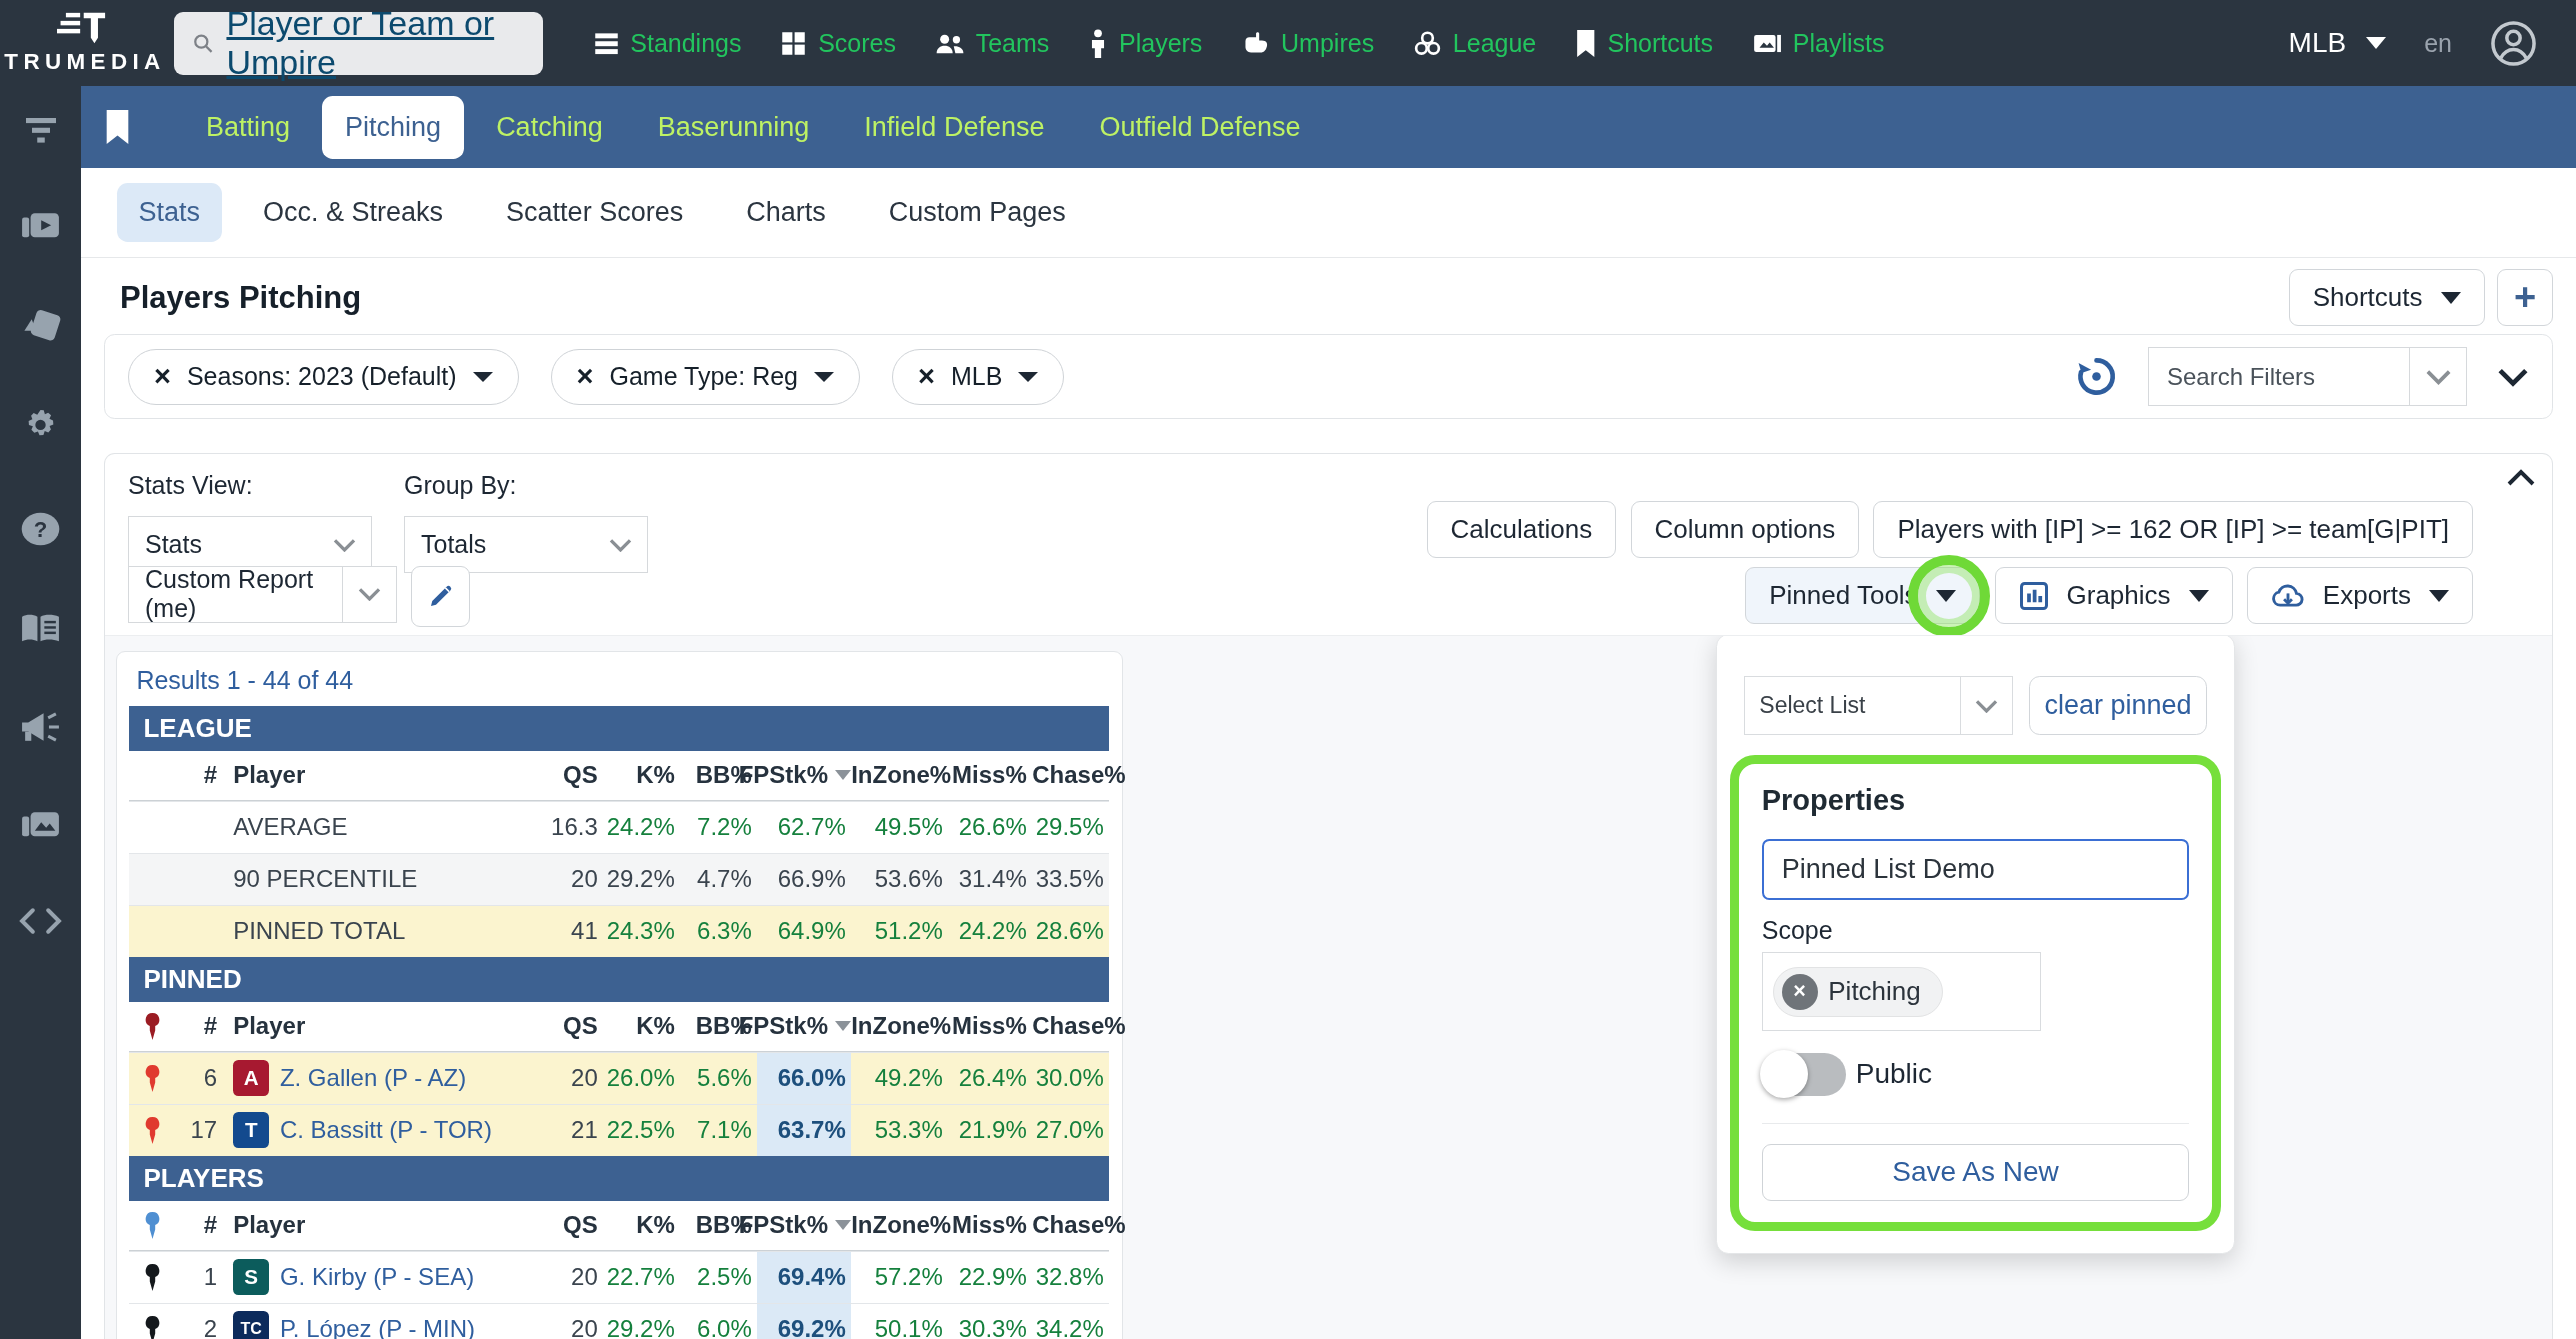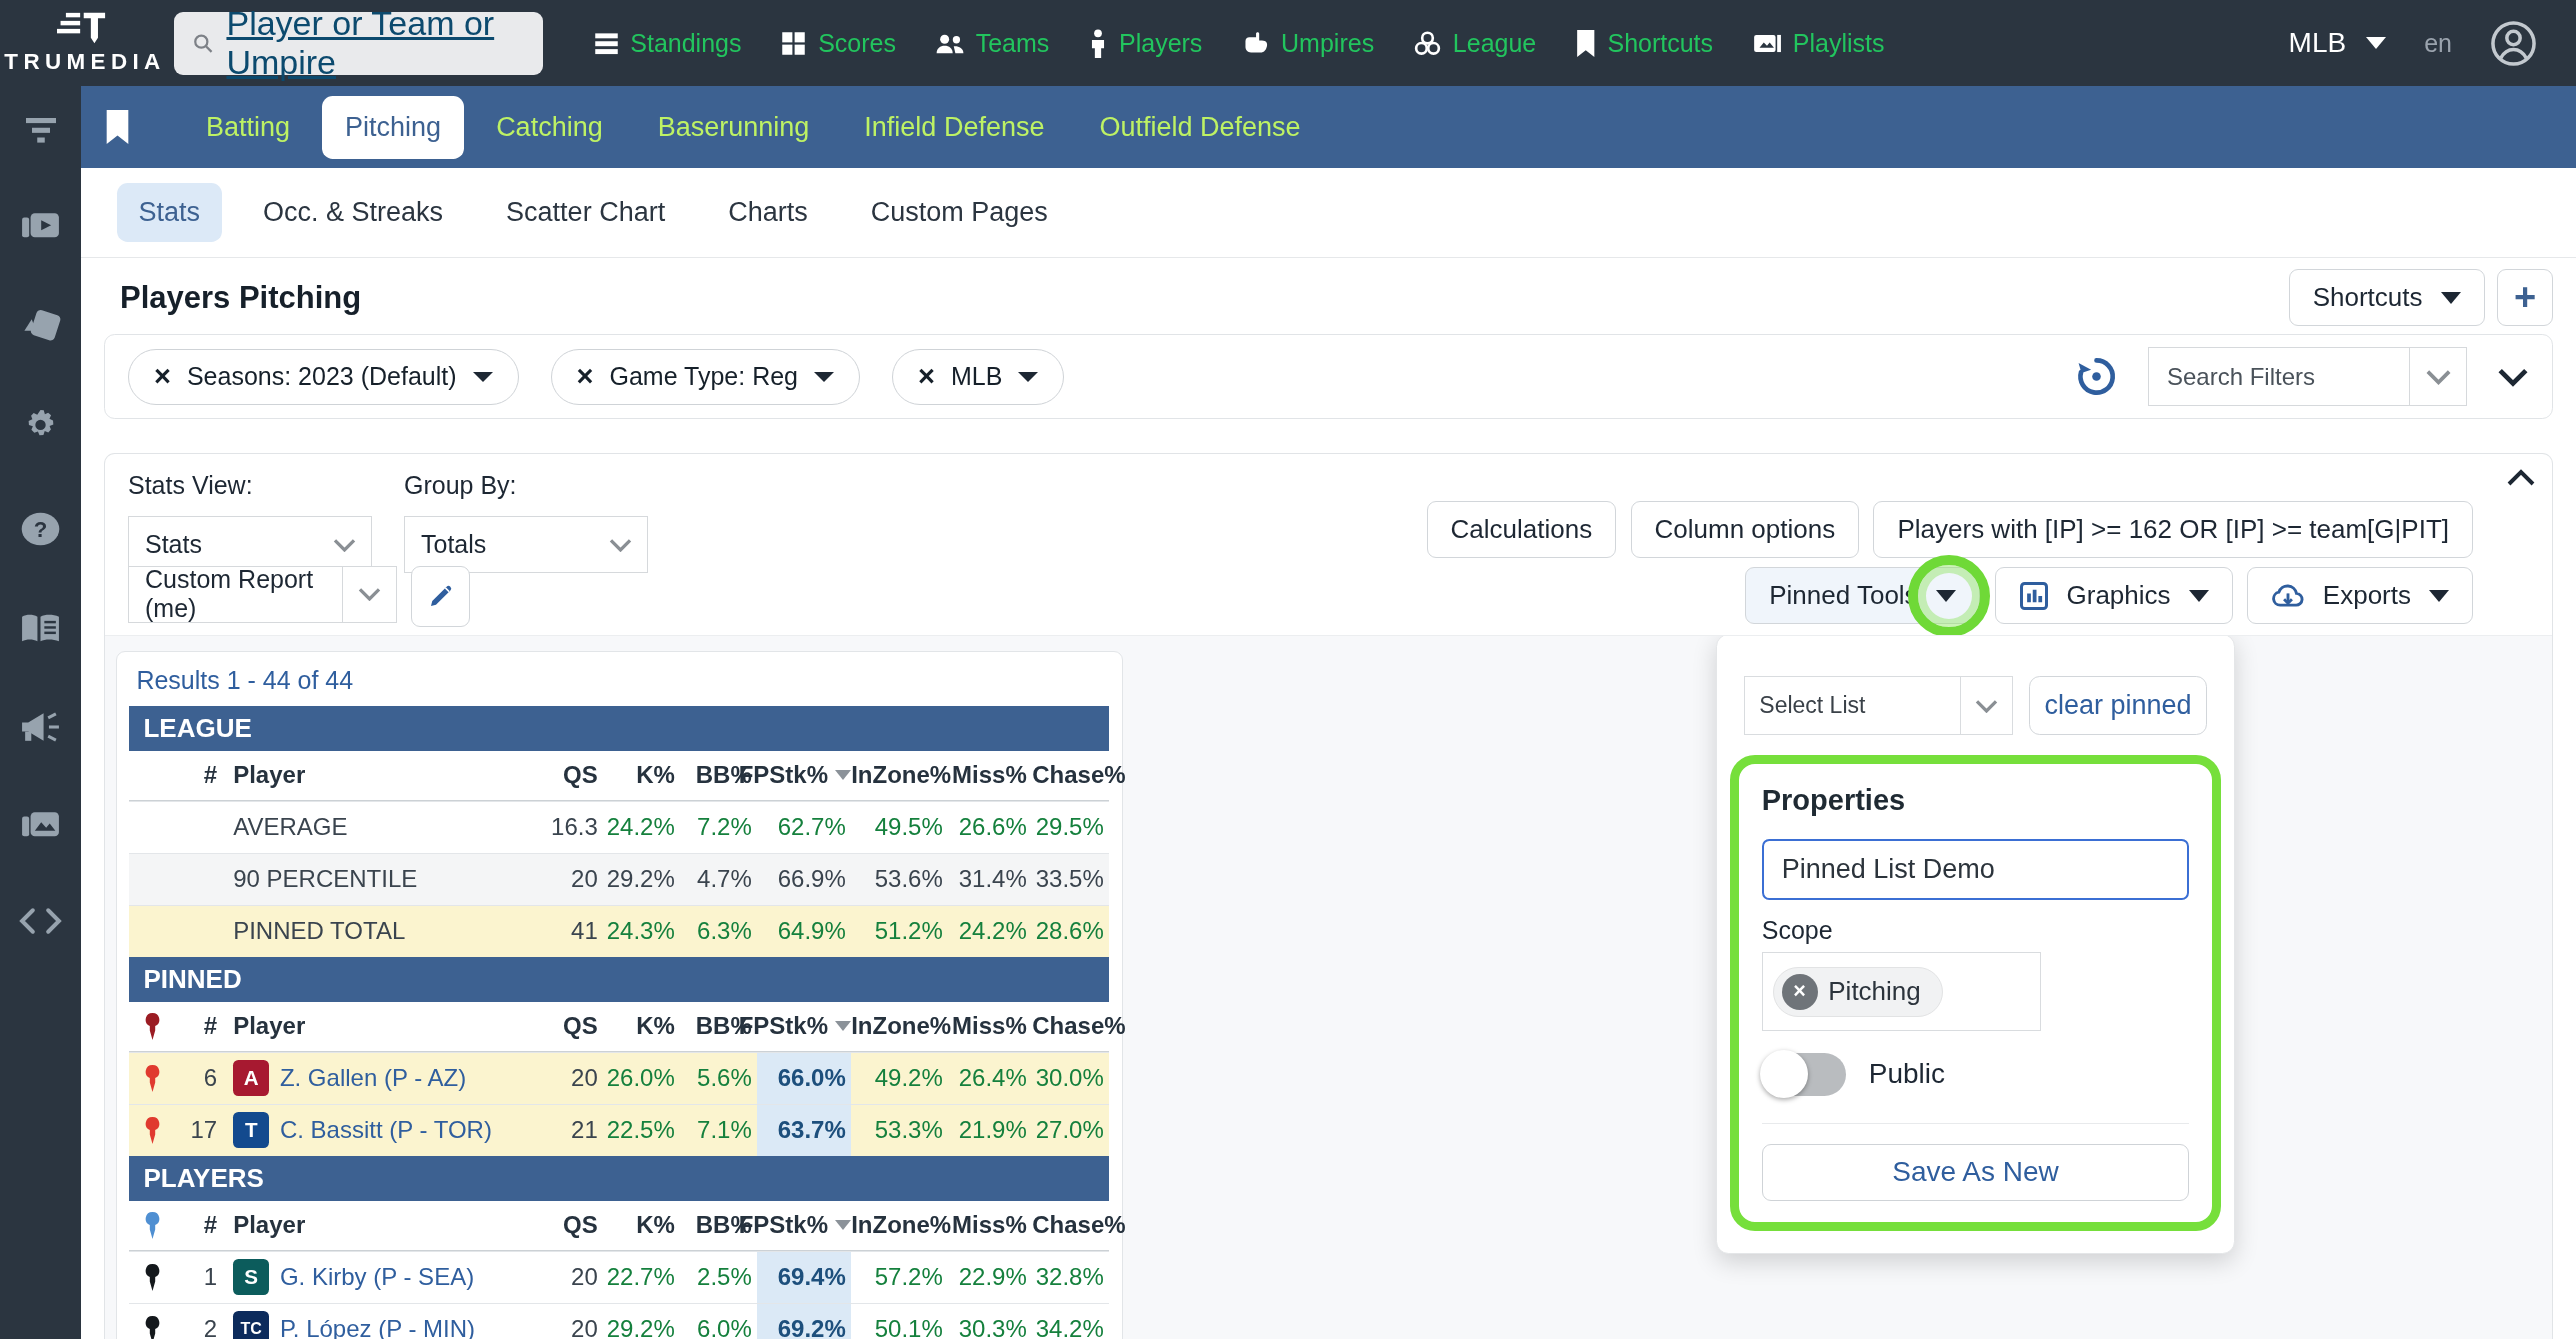--- a/index.html
+++ b/index.html
@@ -125,21 +125,21 @@
   .ptitle2 { font-size:29px; font-weight:bold; color:#1f2a33; }
   .nameinput { margin-top:21.5px; width:100%; height:61px; border:2.7px solid #3b6fd4; border-radius:7.2px;
     font-size:27px; color:#2c343c; padding:0 18px; font-family:"Liberation Sans",sans-serif; outline:none; }
   .scopelabel { margin-top:16px; font-size:25px; color:#1d2733; }
   .scopebox { margin-top:7.2px; width:279px; height:79px; border:1.8px solid #d9dcdf; display:flex; align-items:center; padding:0 10.7px; }
   .scopechip { background:#f1f2f3; border:1.8px solid #e2e3e4; border-radius:895px; height:50px; display:flex;
     align-items:center; gap:10.7px; padding:0 21.5px 0 7.2px; cursor:pointer; }
   .xcircle { width:36px; height:36px; border-radius:50%; background:#6f7479; color:#fff; font-size:21.5px;
     display:flex; align-items:center; justify-content:center; font-weight:bold; }
   .scopechip .lbl { font-size:26px; color:#2c343c; }
-  .togglerow { margin-top:21.5px; display:flex; align-items:center; gap:23px; }
+  .togglerow { margin-top:21.5px; display:flex; align-items:center; gap:10px; }
   .toggle { width:84px; height:43px; background:#b9bcbf; border-radius:895px; position:relative; cursor:pointer; }
   .knob { position:absolute; left:-1.8px; top:-2.7px; width:48px; height:48px; border-radius:50%; background:#fff;
     box-shadow:0 1.8px 5.4px rgba(0,0,0,.35); }
   .togglelabel { font-size:28px; color:#1d2733; }
   .pdivider { margin-top:27px; border-top:1.8px solid #e8eaec; }
   .savebtn { margin-top:20px; height:57px; border:1.8px solid #cfd3d7; border-radius:9px; background:#fff;
     font-size:28px; color:#2f5e9e; display:flex; align-items:center; justify-content:center; cursor:pointer; }
 
   svg { display:block; }
 </style>
@@ -331,21 +331,21 @@
         <span class="stab">Catching</span>
         <span class="stab">Baserunning</span>
         <span class="stab">Infield Defense</span>
         <span class="stab">Outfield Defense</span>
       </div>
     </nav>
 
     <nav class="subnav">
       <span class="ntab active">Stats</span>
       <span class="ntab">Occ. &amp; Streaks</span>
-      <span class="ntab">Scatter Chart</span>
+      <span class="ntab">Scatter Scores</span>
       <span class="ntab">Charts</span>
       <span class="ntab">Custom Pages</span>
     </nav>
 
     <div class="pagehead">
       <h1 class="ptitle">Players Pitching</h1>
       <div class="ph-right">
         <div class="btn">
           <span>Shortcuts</span>
           <span class="caret"></span>

